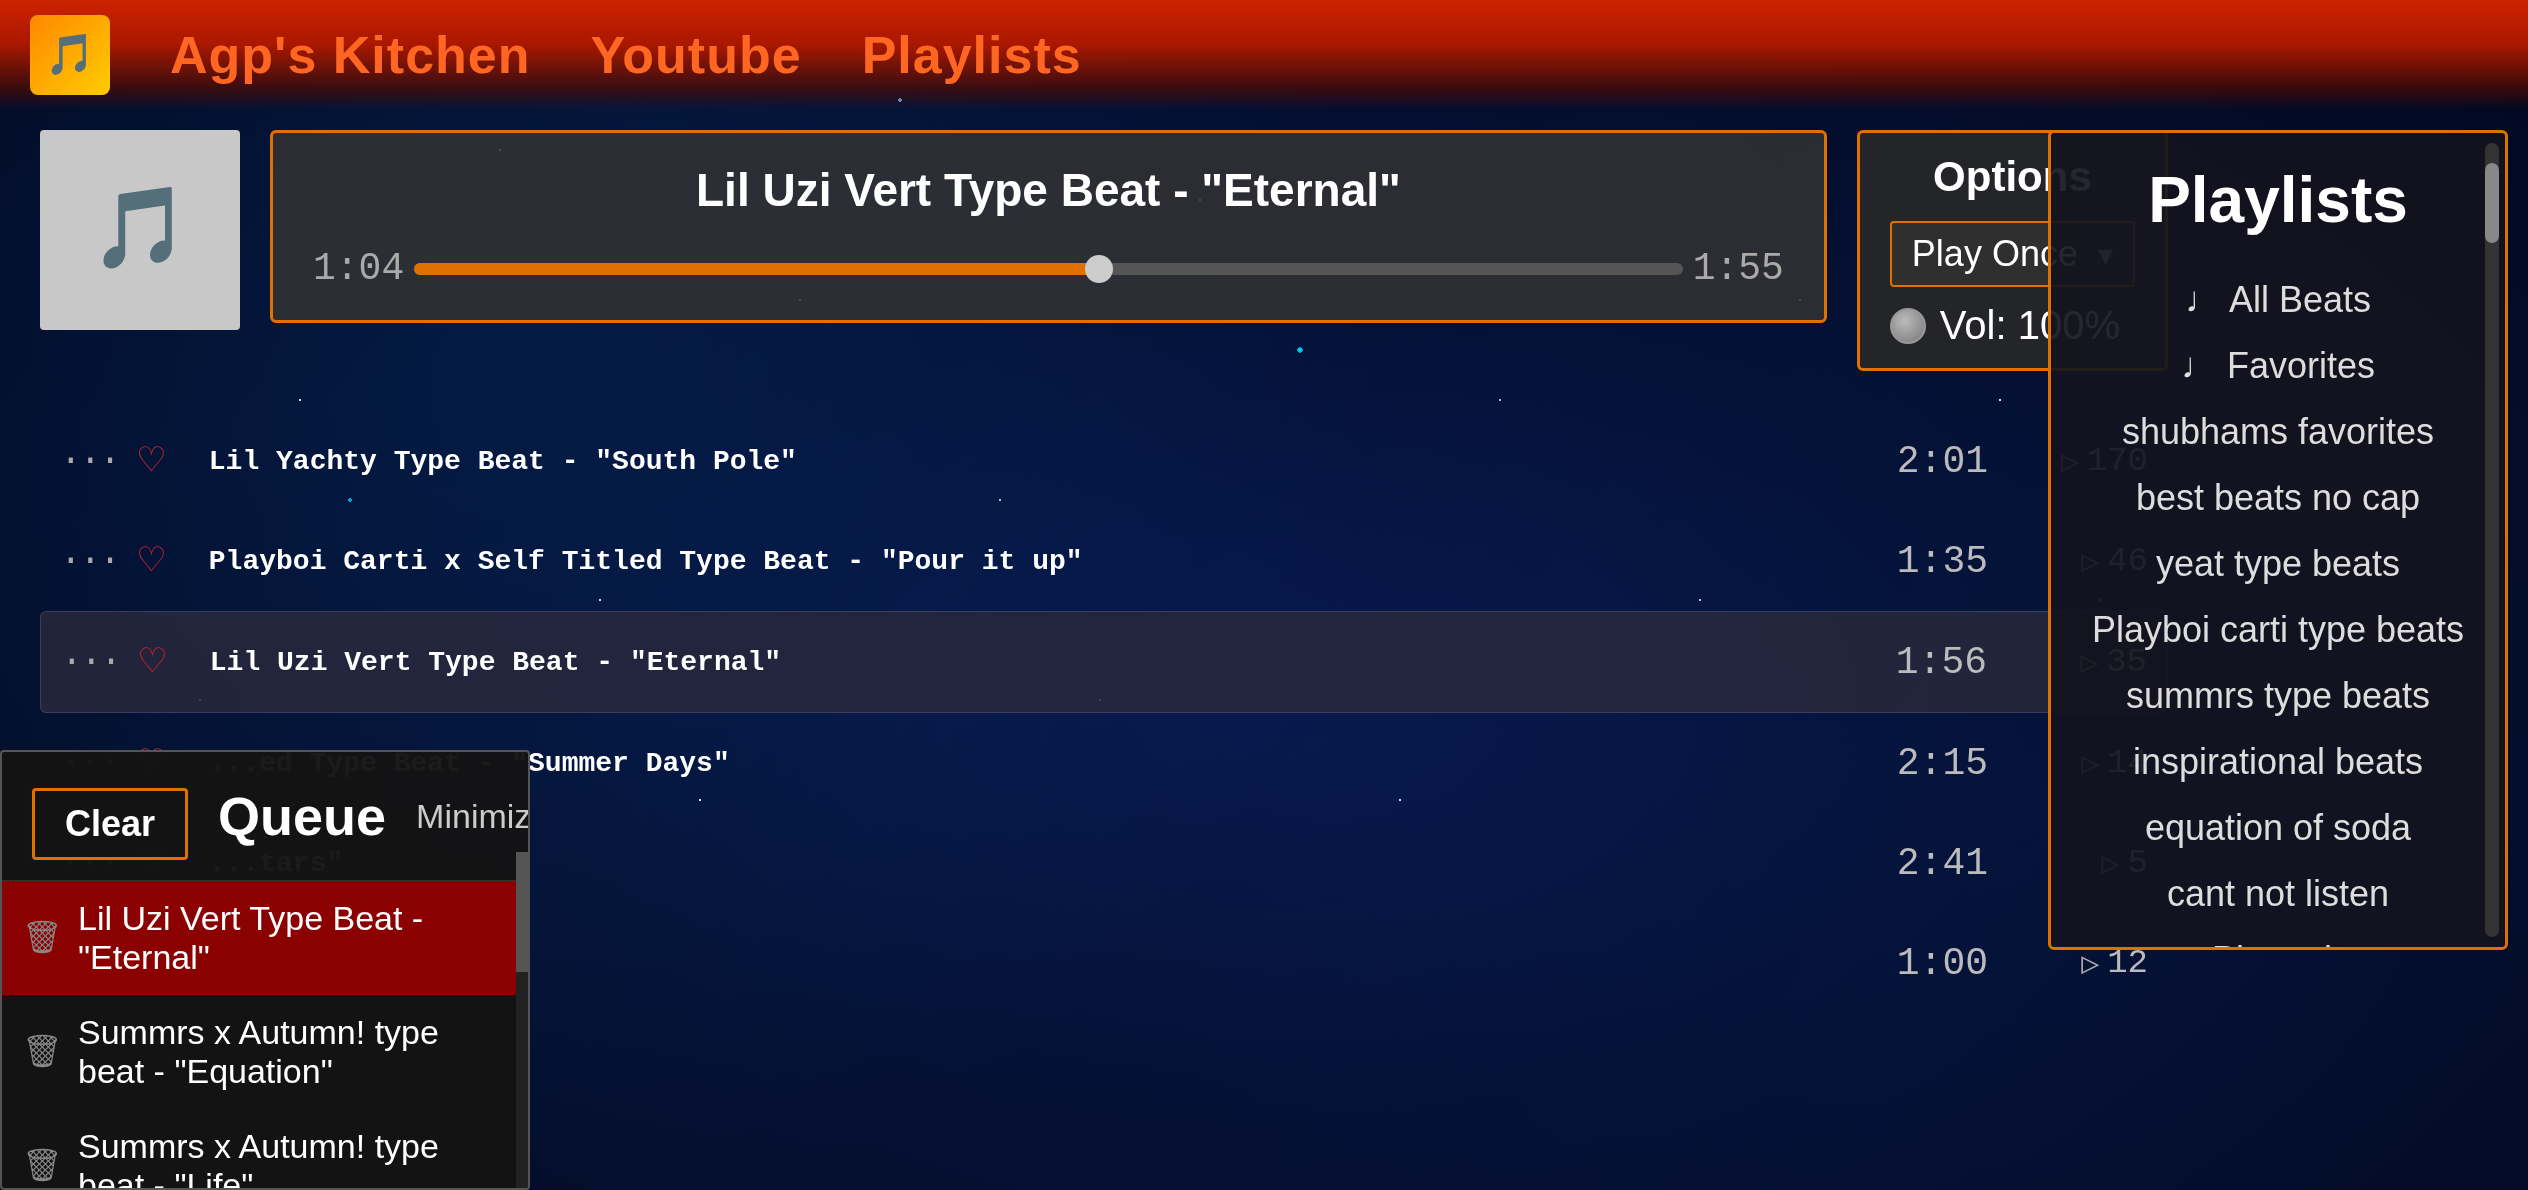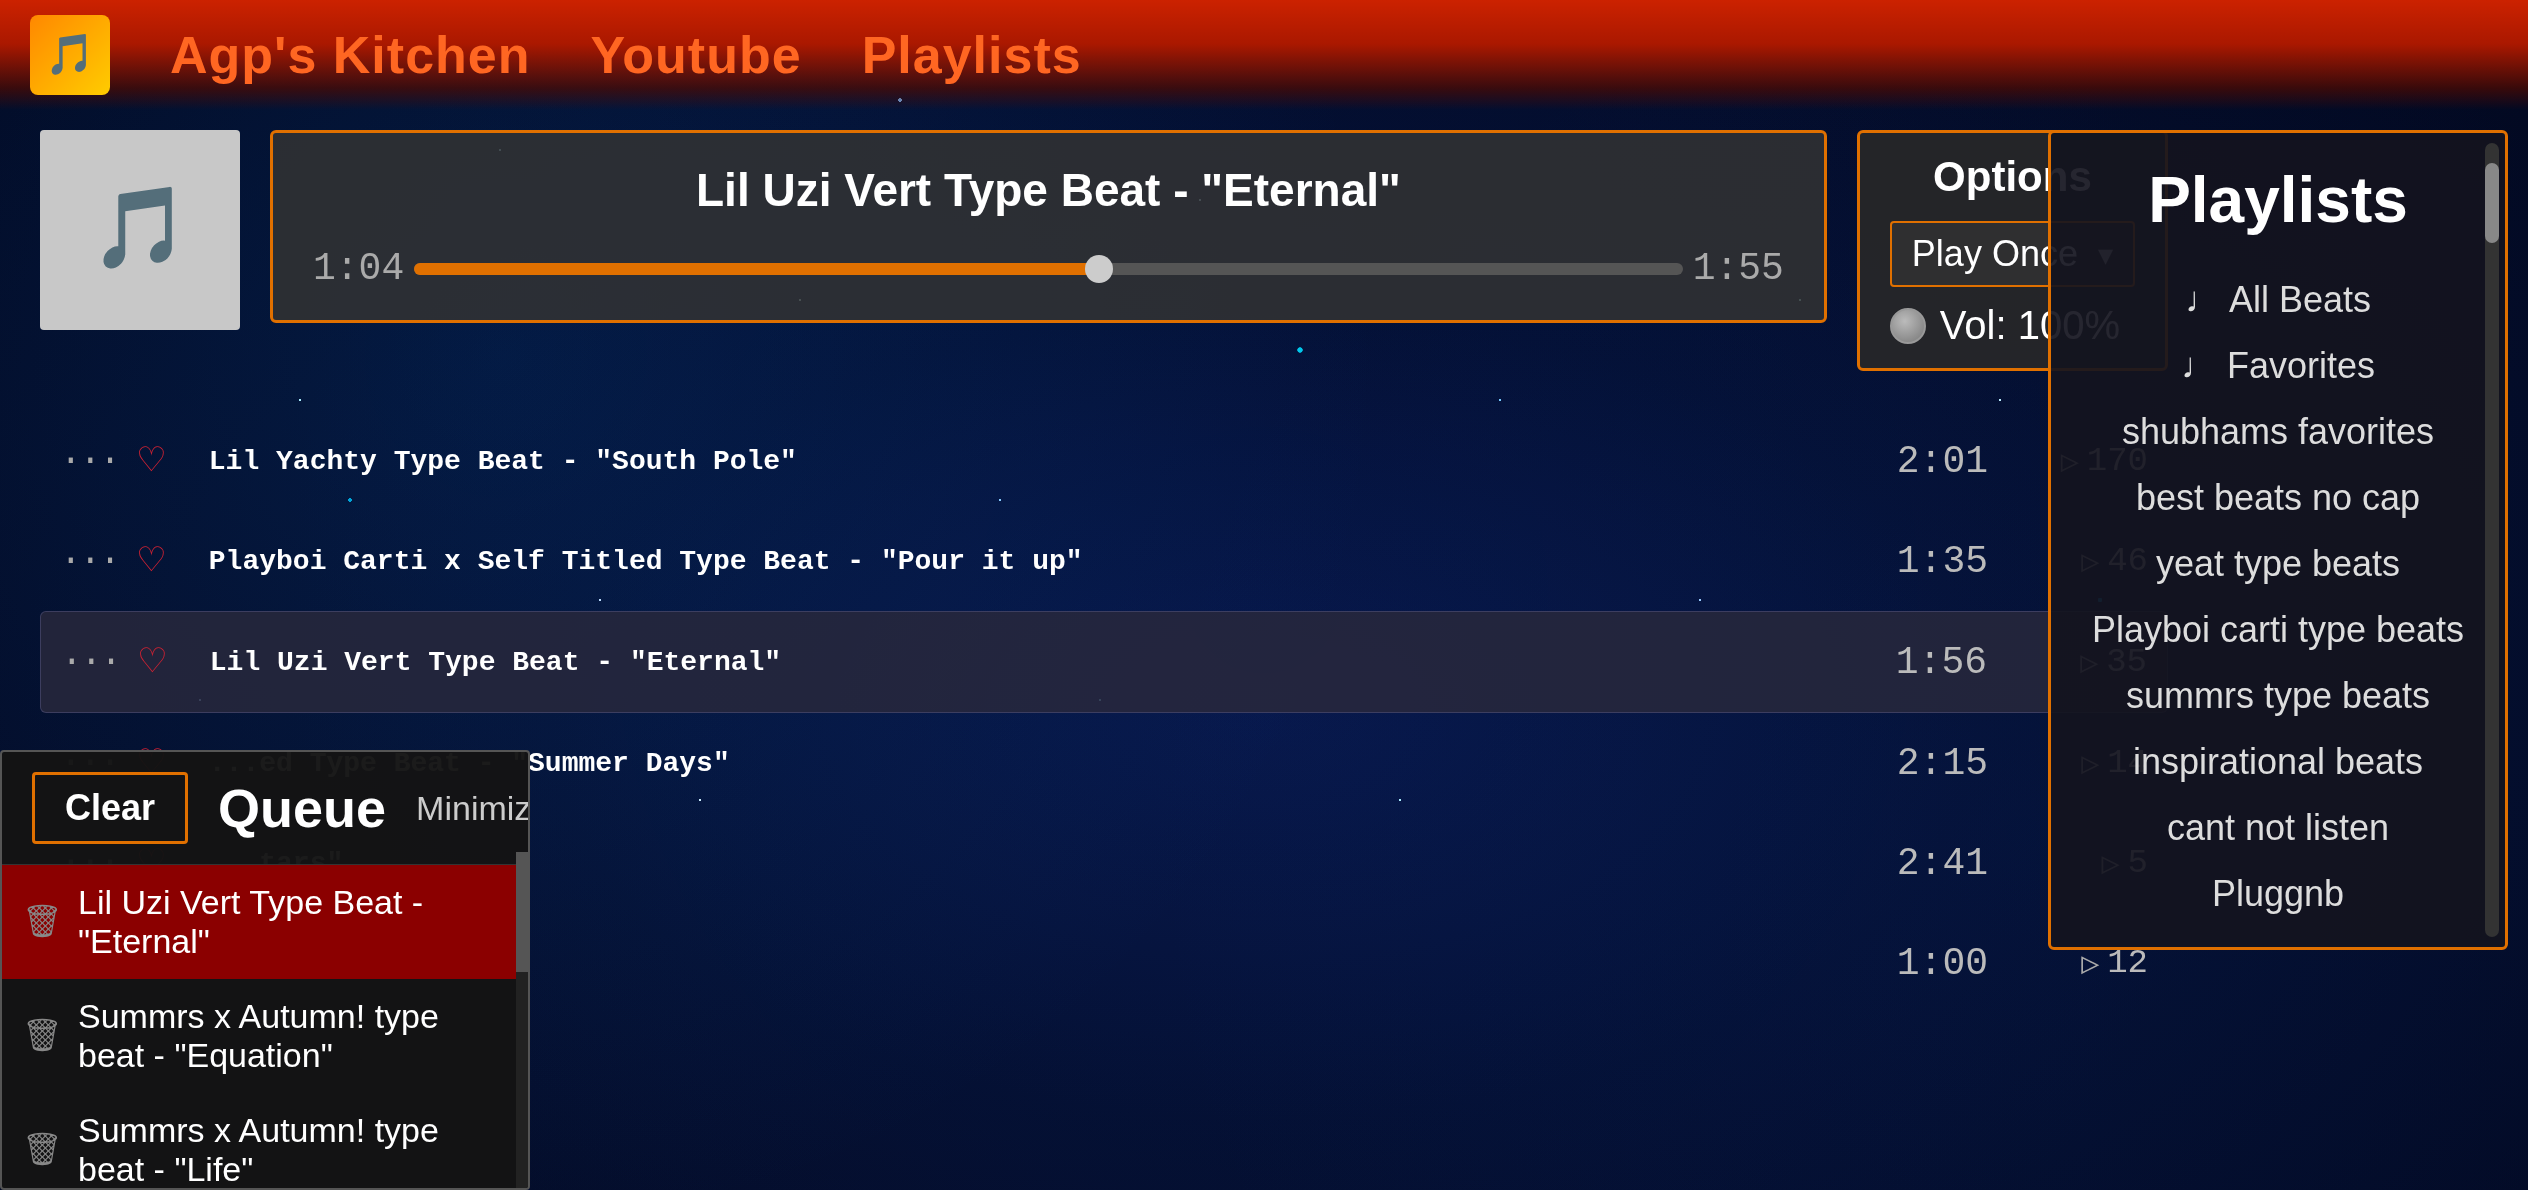--- a/index.html
+++ b/index.html
@@ -394,20 +394,21 @@
     .clear-btn {
       border: 3px solid #e07000;
       border-radius: 4px;
       background: transparent;
       color: #fff;
       font-size: 36px;
       font-weight: bold;
       padding: 12px 30px;
       cursor: pointer;
       font-family: Arial, sans-serif;
+      margin-top: 16px;
     }
     .queue-title {
       font-size: 54px;
       font-weight: bold;
       color: #fff;
       font-family: Arial, sans-serif;
     }
     .minimize-btn {
       font-size: 34px;
       color: #ccc;
@@ -582,20 +583,21 @@
     <div class="playlists-title">Playlists</div>
 
     <div class="playlist-item">♩ All Beats</div>
     <div class="playlist-item">♩ Favorites</div>
     <div class="playlist-item">shubhams favorites</div>
     <div class="playlist-item">best beats no cap</div>
     <div class="playlist-item">yeat type beats</div>
     <div class="playlist-item">Playboi carti type beats</div>
     <div class="playlist-item">summrs type beats</div>
     <div class="playlist-item">inspirational beats</div>
+    <div class="playlist-item">equation of soda</div>
     <div class="playlist-item">cant not listen</div>
     <div class="playlist-item">Pluggnb</div>
 
     <div class="playlist-scrollbar">
       <div class="playlist-scrollbar-thumb"></div>
     </div>
   </div>
 </div>
 
 <div class="queue-panel">

